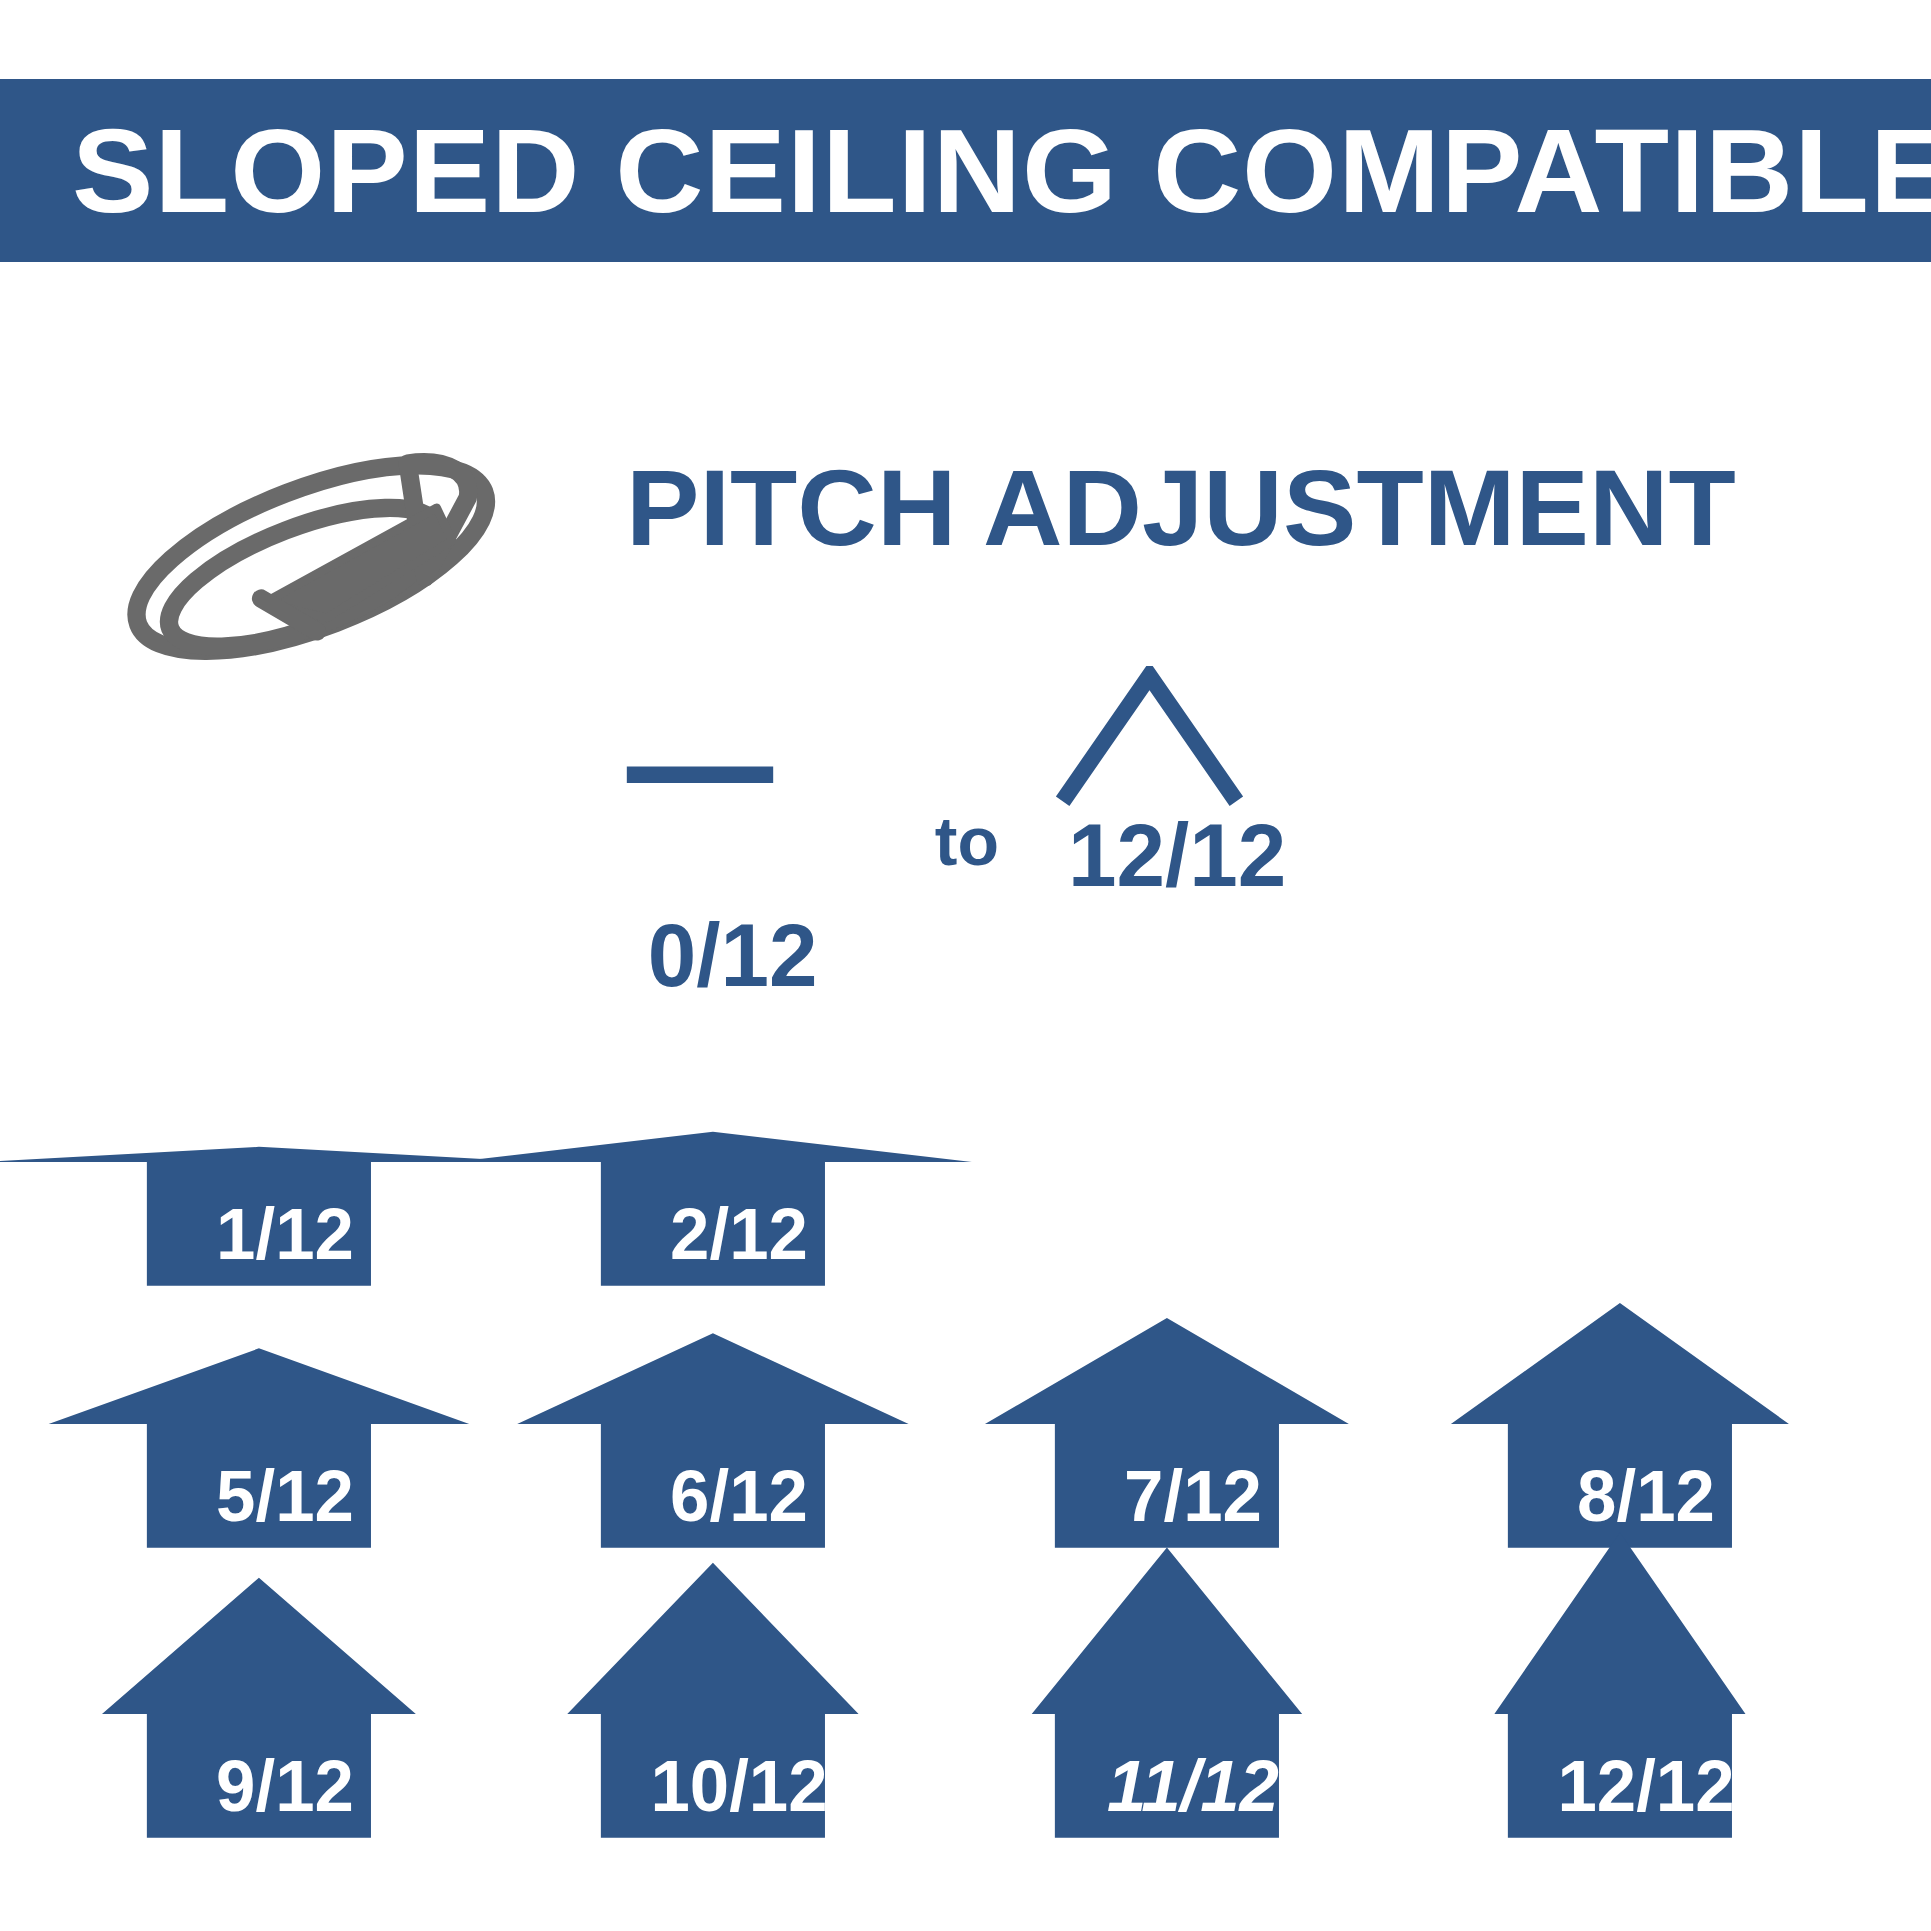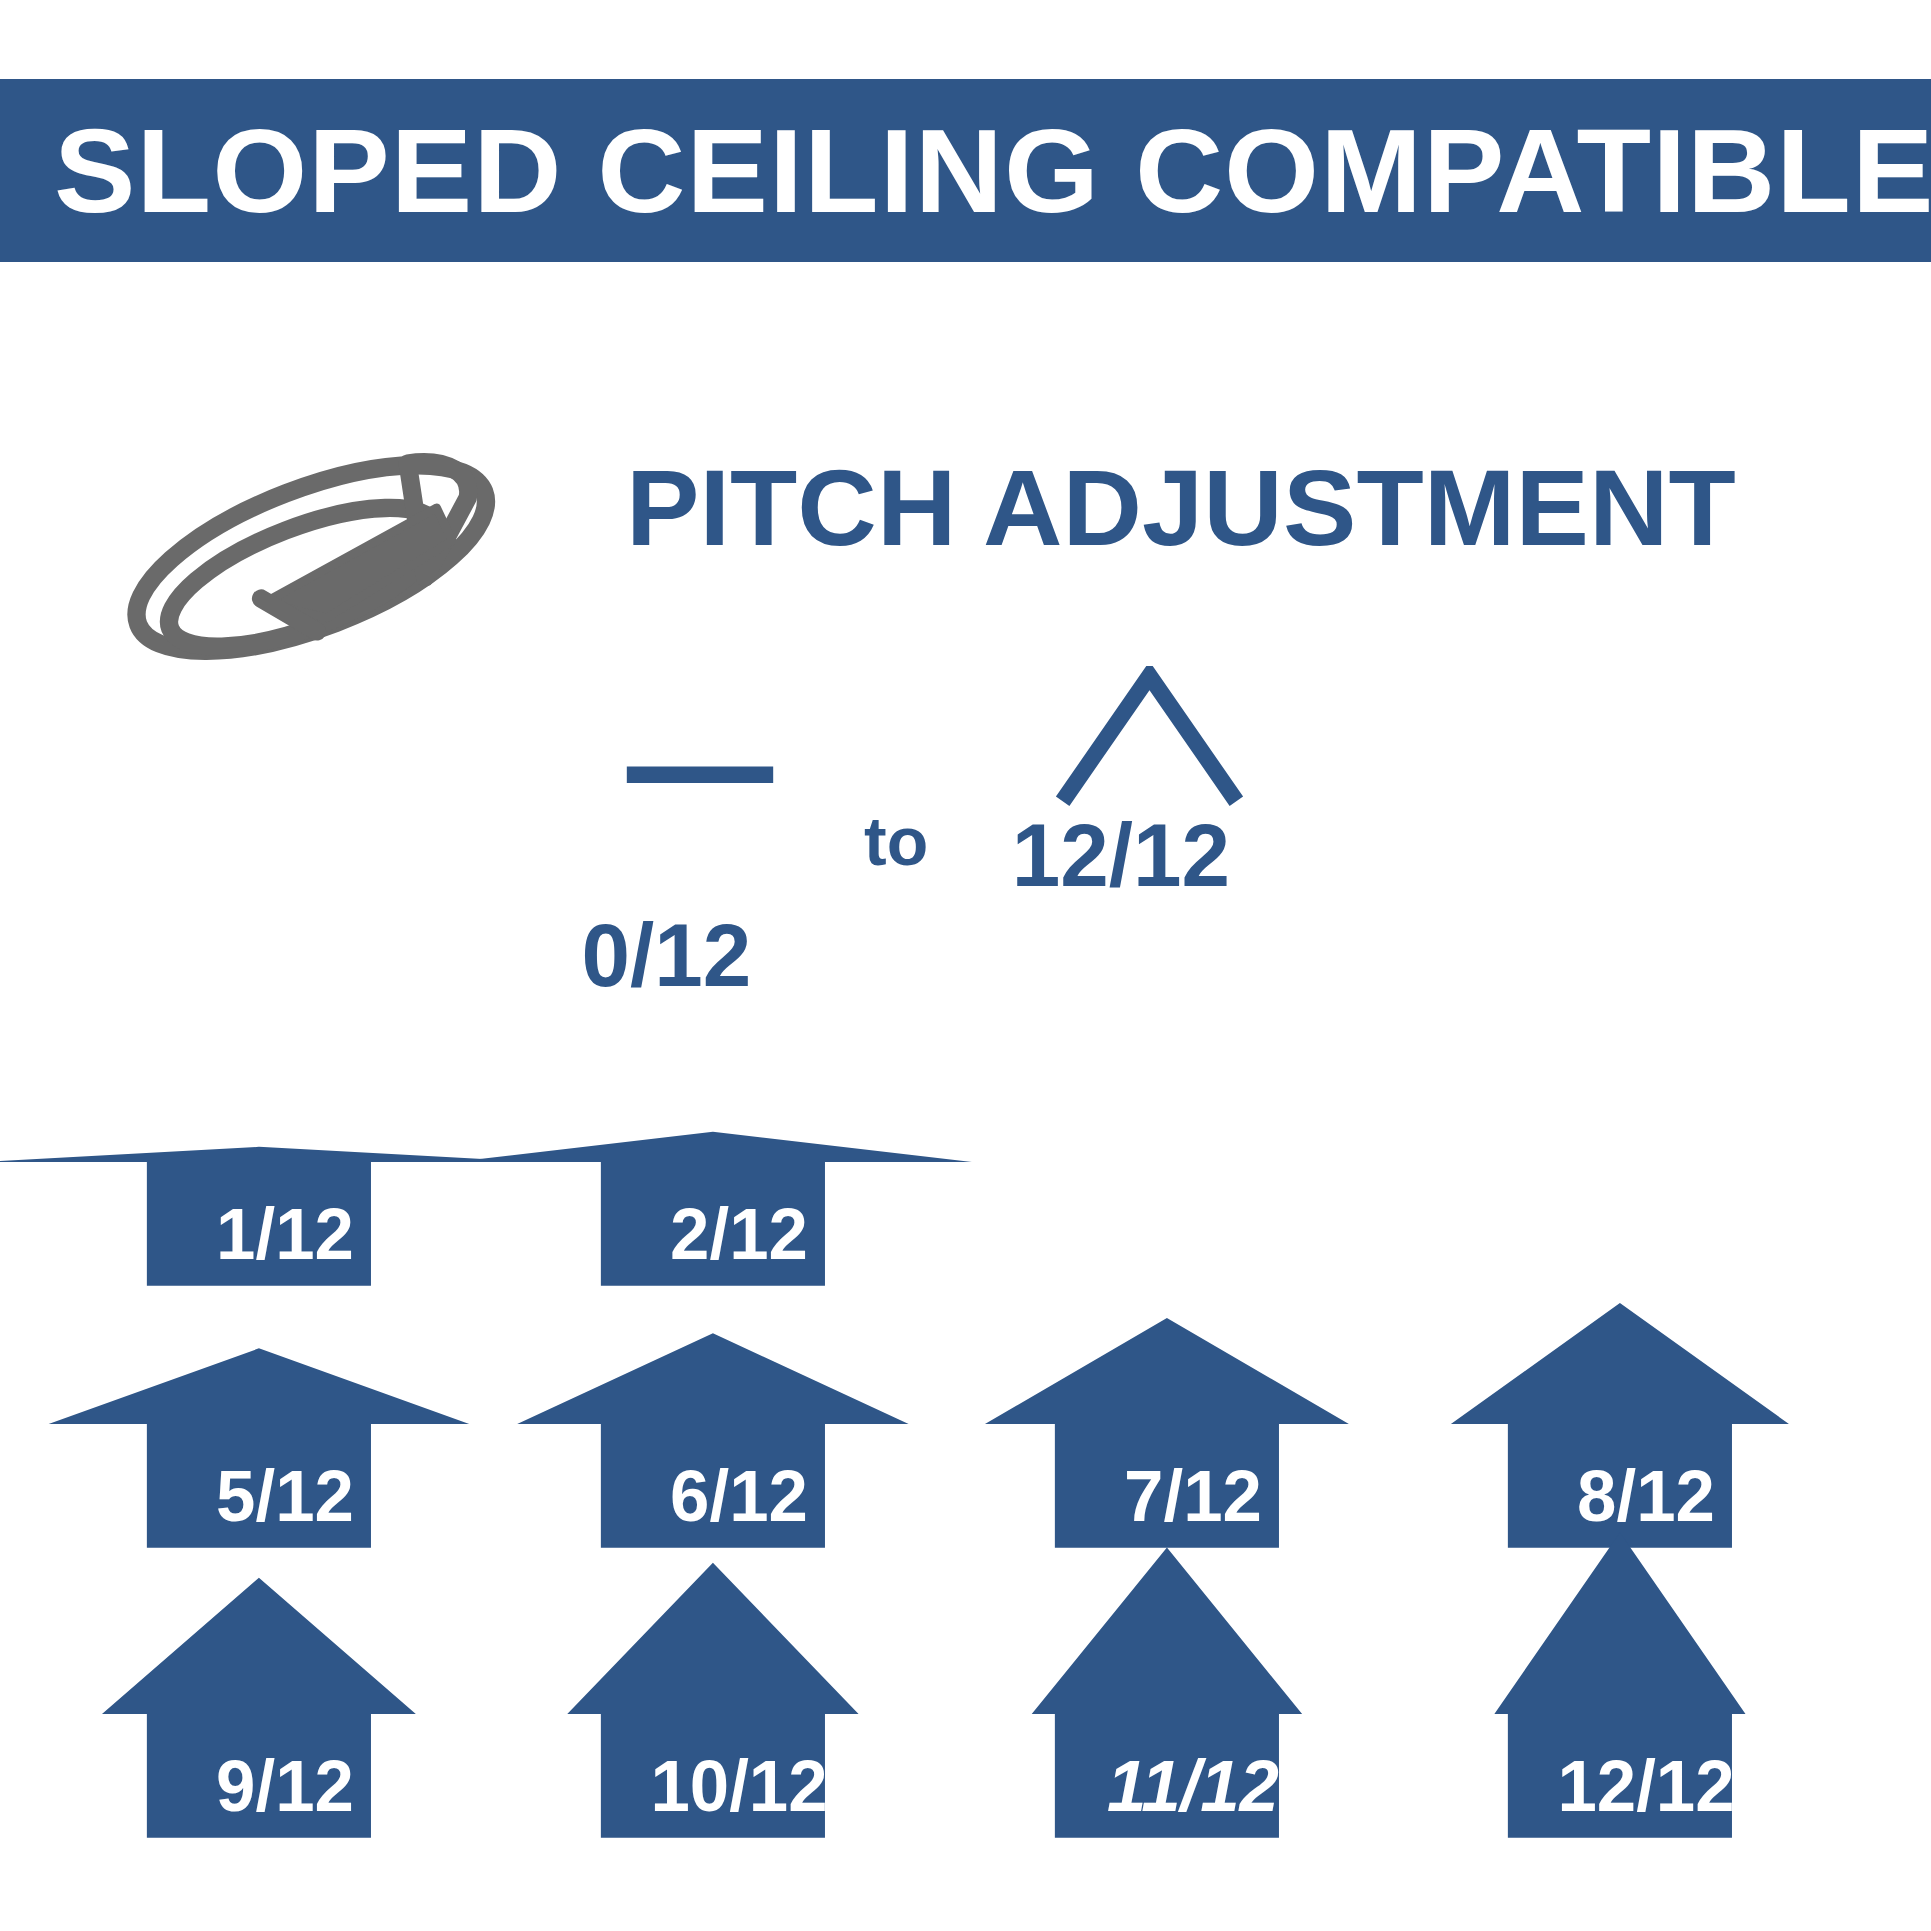--- a/index.html
+++ b/index.html
@@ -20,21 +20,21 @@
   #header-banner {
     position: absolute;
     left: 0;
     top: 79px;
     width: 1931px;
     height: 183px;
     background: #2F5688;
     display: flex;
     align-items: center;
     box-sizing: border-box;
-    padding-left: 54px;
+    padding-left: 72px;
   }
   #header-title {
     color: #ffffff;
     font-size: 118px;
     font-weight: bold;
     letter-spacing: 1px;
     line-height: 1;
     white-space: nowrap;
     transform: scaleX(1.035);
     transform-origin: left center;
@@ -67,21 +67,21 @@
   
   #range-row {
     position: absolute;
     left: 579px;
     top: 666px;
     width: 792px;
     height: 280px;
   }
   .range-item {
     position: absolute;
-    text-align: left;
+    text-align: right;
   }
   .range-glyph {
     position: relative;
     height: 145px;
   }
   .range-glyph svg { display: block; margin: 0 auto; }
   .range-label {
     color: #2F5688;
     font-weight: bold;
     font-size: 89px;

